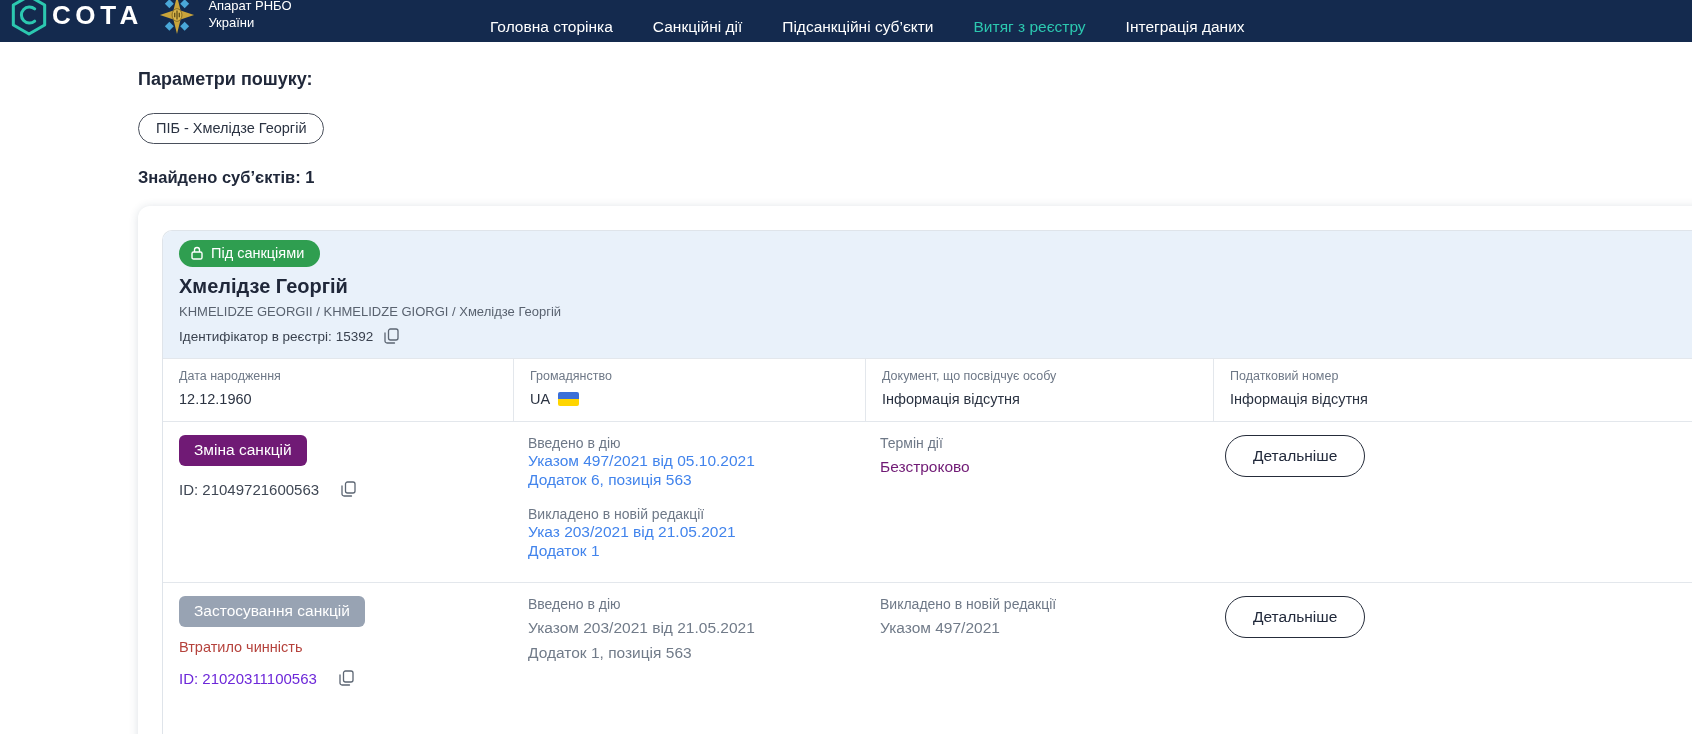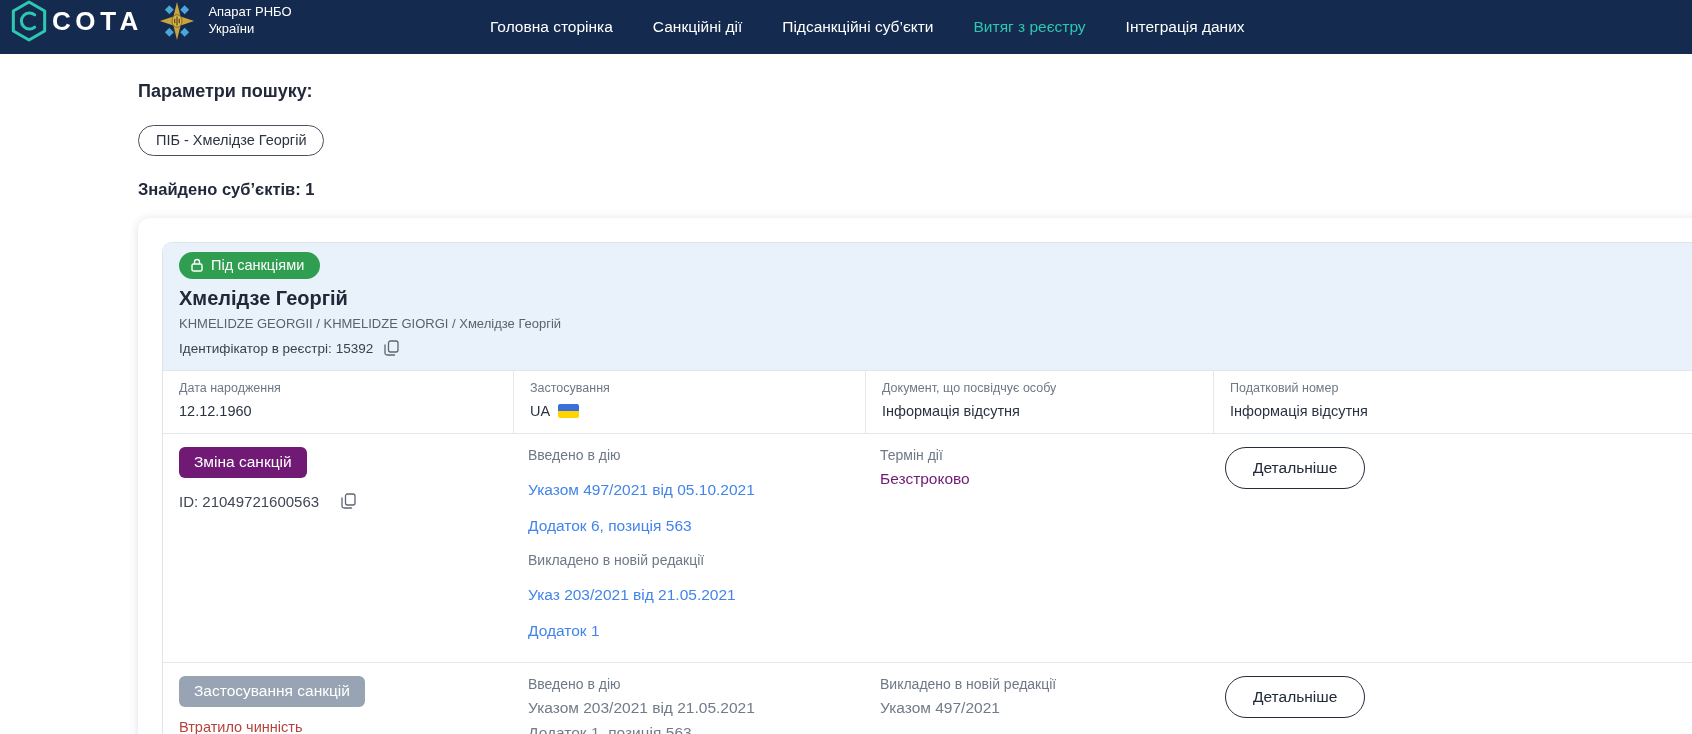--- a/index.html
+++ b/index.html
@@ -5,21 +5,21 @@
   * { box-sizing: border-box; }
   html { overflow: hidden; }
   body {
     margin: 0; width: 1692px; height: 734px; overflow: hidden;
     background: #ffffff; color: #252c3a;
     font-family: "Liberation Sans", sans-serif;
   }
 
   
   .topbar {
-    position: relative; height: 54px; background: #142a4e;
+    position: relative; height: 42px; background: #142a4e;
     display: flex; align-items: center; padding: 0 40px 12px 10px;
   }
   .brand { display: flex; align-items: center; }
   .logo-hex { display: inline-flex; }
   .logo-text { color: #fff; font-size: 26px; font-weight: 700; letter-spacing: 5px; margin-left: 4px; }
   .emblem { display: inline-flex; margin-left: 16px; }
   .org { color: #fff; font-size: 13px; line-height: 1.3; margin-left: 13px; font-weight: 500; }
   .nav-list {
     position: absolute; left: 490px; top: 0; height: 54px;
     display: flex; align-items: center; gap: 40px; margin: 0; padding: 0; list-style: none;
@@ -85,21 +85,21 @@
     display: inline-block; color: #fff; font-size: 15.5px;
     padding: 6px 15px 7px; border-radius: 6px;
   }
   .badge-yellow { background: #701a75; }
   .badge-gray { background: #98a3b3; }
   .row-id { margin-top: 13px; font-size: 15px; color: #3f4754; display: flex; align-items: center; gap: 15px; }
   .row-id.muted { color: #6d28d9; }
   .note-red { margin-top: 12px; font-size: 14.5px; color: #b5423c; }
   .group + .group { margin-top: 17px; }
   .group-label { font-size: 14px; color: #6e7887; }
-  .link-line { display: block; margin-top: 18px; font-size: 15.5px; color: #4284ec; text-decoration: none; }
+  .link-line { display: block; margin-top: 1px; font-size: 15.5px; color: #4284ec; text-decoration: none; }
   .muted-line { margin-top: 7px; font-size: 15.5px; color: #717b89; }
   .term-value { margin-top: 7px; font-size: 15.5px; color: #701a75; }
   .details-btn {
     display: inline-block; background: #fff; color: #20283a;
     border: 1.5px solid #252c3a; border-radius: 999px;
     padding: 11px 27px; font-size: 15.5px; font-weight: 500;
     font-family: inherit; cursor: pointer; white-space: nowrap;
   }
 </style>
 </head>
@@ -170,21 +170,21 @@
           </button>
         </div>
       </header>
 
       <div class="info-row">
         <div class="info-col c1">
           <div class="info-label">Дата народження</div>
           <div class="info-value">12.12.1960</div>
         </div>
         <div class="info-col c2">
-          <div class="info-label">Застосування</div>
+          <div class="info-label">Громадянство</div>
           <div class="info-value">
             <span>UA</span>
             <span class="flag"></span>
           </div>
         </div>
         <div class="info-col c3">
           <div class="info-label">Документ, що посвідчує особу</div>
           <div class="info-value">Інформація відсутня</div>
         </div>
         <div class="info-col c4">

